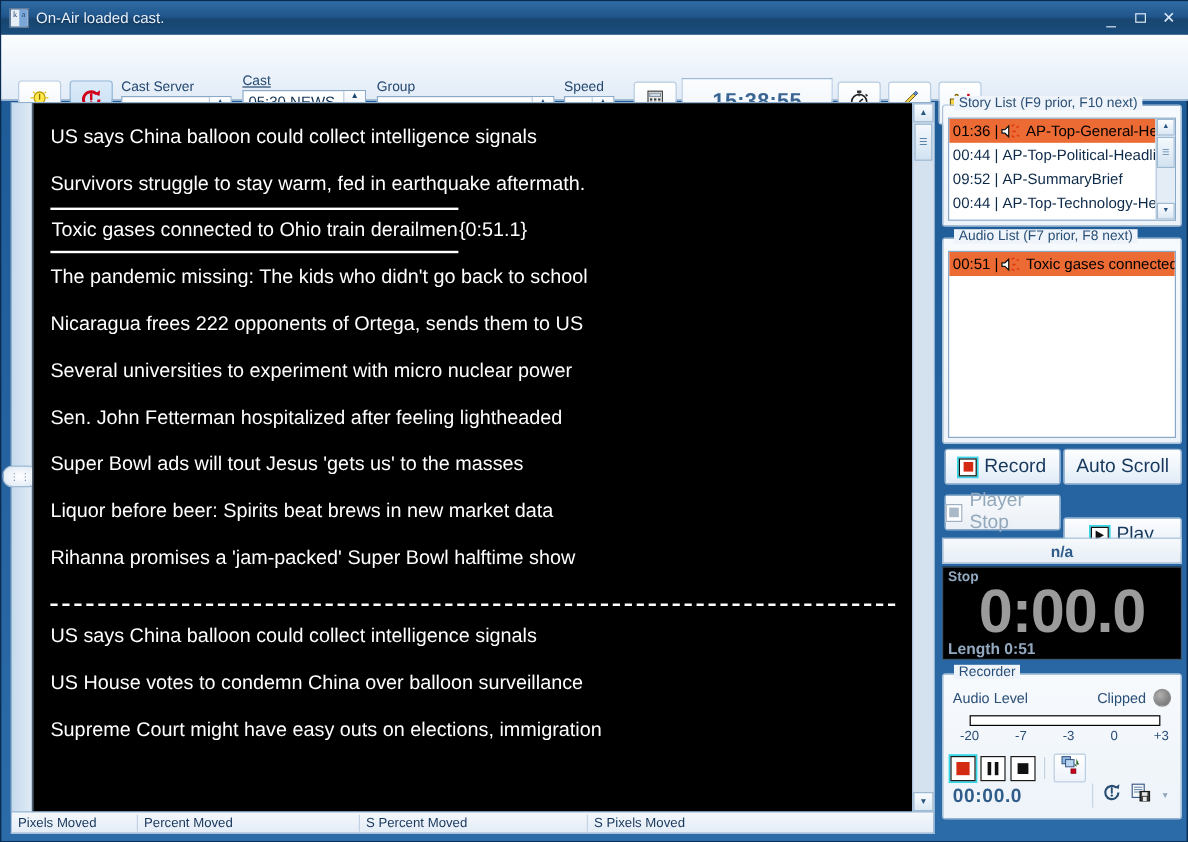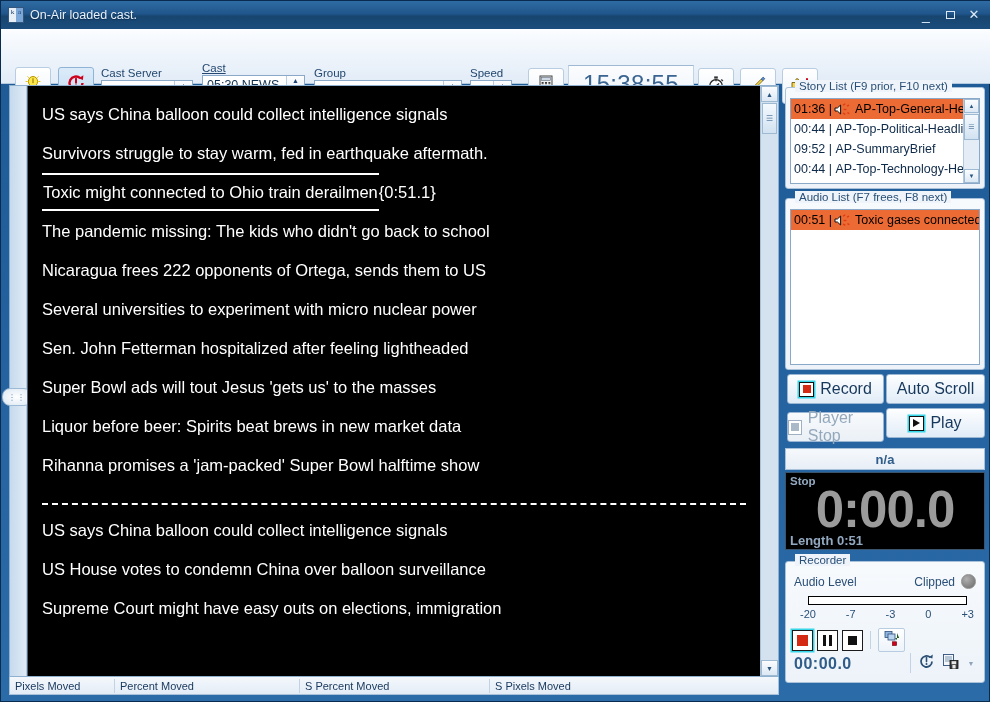--- a/index.html
+++ b/index.html
@@ -74,21 +74,21 @@
     flex:1;display:flex;align-items:center;justify-content:center;
     font-size:7px;color:#1d4470;line-height:1;
   }
   .spin span:first-child{border-bottom:1px solid #cfdcea;}
   .clockbox{
     position:absolute;left:567px;top:36px;width:124px;height:36px;
     border:1px solid #c2d3e6;border-top-color:#9fb9d4;
     background:linear-gradient(#fbfcfe,#eef4fa);
     display:flex;align-items:center;justify-content:center;
   }
-  .clockbox .t{font-size:24px;font-weight:normal;color:#3a6491;letter-spacing:.3px;}
+  .clockbox .t{font-size:18px;font-weight:bold;color:#3a6491;letter-spacing:.3px;}
 
   
   .stage{
     position:absolute;left:8px;top:84px;width:770px;height:592px;
     background:#c9dcee;border:1px solid #8fb0cf;box-sizing:border-box;
     display:flex;
   }
   .gutter{
     width:16px;background:linear-gradient(90deg,#c6daed,#dfeaf5);
     border-right:1px solid #b3c9de;position:relative;flex:none;
@@ -455,21 +455,21 @@
 
   <div class="stage">
     <div class="gutter">
       <div class="grip">⋮⋮</div>
     </div>
 
     <div class="prompter">
       <div class="lines">
         <div class="ln">US says China balloon could collect intelligence signals</div>
         <div class="ln">Survivors struggle to stay warm, fed in earthquake aftermath.</div>
-        <div class="ln mark"><span class="txt">Toxic might connected to Ohio train derailmen</span><span class="tc">{0:51.1}</span></div>
+        <div class="ln mark"><span class="txt">Toxic gases connected to Ohio train derailmen</span><span class="tc">{0:51.1}</span></div>
         <div class="ln">The pandemic missing: The kids who didn't go back to school</div>
         <div class="ln">Nicaragua frees 222 opponents of Ortega, sends them to US</div>
         <div class="ln">Several universities to experiment with micro nuclear power</div>
         <div class="ln">Sen. John Fetterman hospitalized after feeling lightheaded</div>
         <div class="ln">Super Bowl ads will tout Jesus 'gets us' to the masses</div>
         <div class="ln">Liquor before beer: Spirits beat brews in new market data</div>
         <div class="ln">Rihanna promises a 'jam-packed' Super Bowl halftime show</div>
         <div class="divider"></div>
         <div class="ln">US says China balloon could collect intelligence signals</div>
         <div class="ln">US House votes to condemn China over balloon surveillance</div>
@@ -532,21 +532,21 @@
         </div>
         <div class="lscroll">
           <div class="lsb">▲</div>
           <div class="lthumb">☰</div>
           <div class="lsb bot">▼</div>
         </div>
       </div>
     </div>
 
     <div class="grp" style="top:115px;height:172px;">
-      <span class="cap">Audio List (F7 frees, F8 next)</span>
+      <span class="cap">Audio List (F7 prior, F8 next)</span>
       <div class="listbox">
         <div class="litems">
           <div class="li sel">
             <span>00:51</span>
               <span>&nbsp;|</span>
             <span class="spk">
               <svg width="17" height="13" viewBox="0 0 17 13">
                   <path d="M1 5h2.4L6.6 2v9L3.4 8H1z" fill="#fff" stroke="#111" stroke-width="1"></path>
                   <g stroke="#e03a12" stroke-width="1.3">
                     <path d="M9 2.2l2.3-1.4"></path>
@@ -571,21 +571,21 @@
     </div>
     <div class="bigbtn" style="left:101px;top:291px;width:97px;">
       <span>Auto Scroll</span>
     </div>
     <div class="bigbtn dis" style="left:2px;top:329px;width:95px;">
       <span class="icosq gray">
           <i></i>
         </span>
       <span>Player Stop</span>
     </div>
-    <div class="bigbtn" style="left:101px;top:325px;width:97px;">
+    <div class="bigbtn" style="left:101px;top:348px;width:97px;">
       <span class="icosq">
           <b></b>
         </span>
       <span>Play</span>
     </div>
 
     <div class="naqbar" style="top:365px;">
       <span>n/a</span>
     </div>
 

